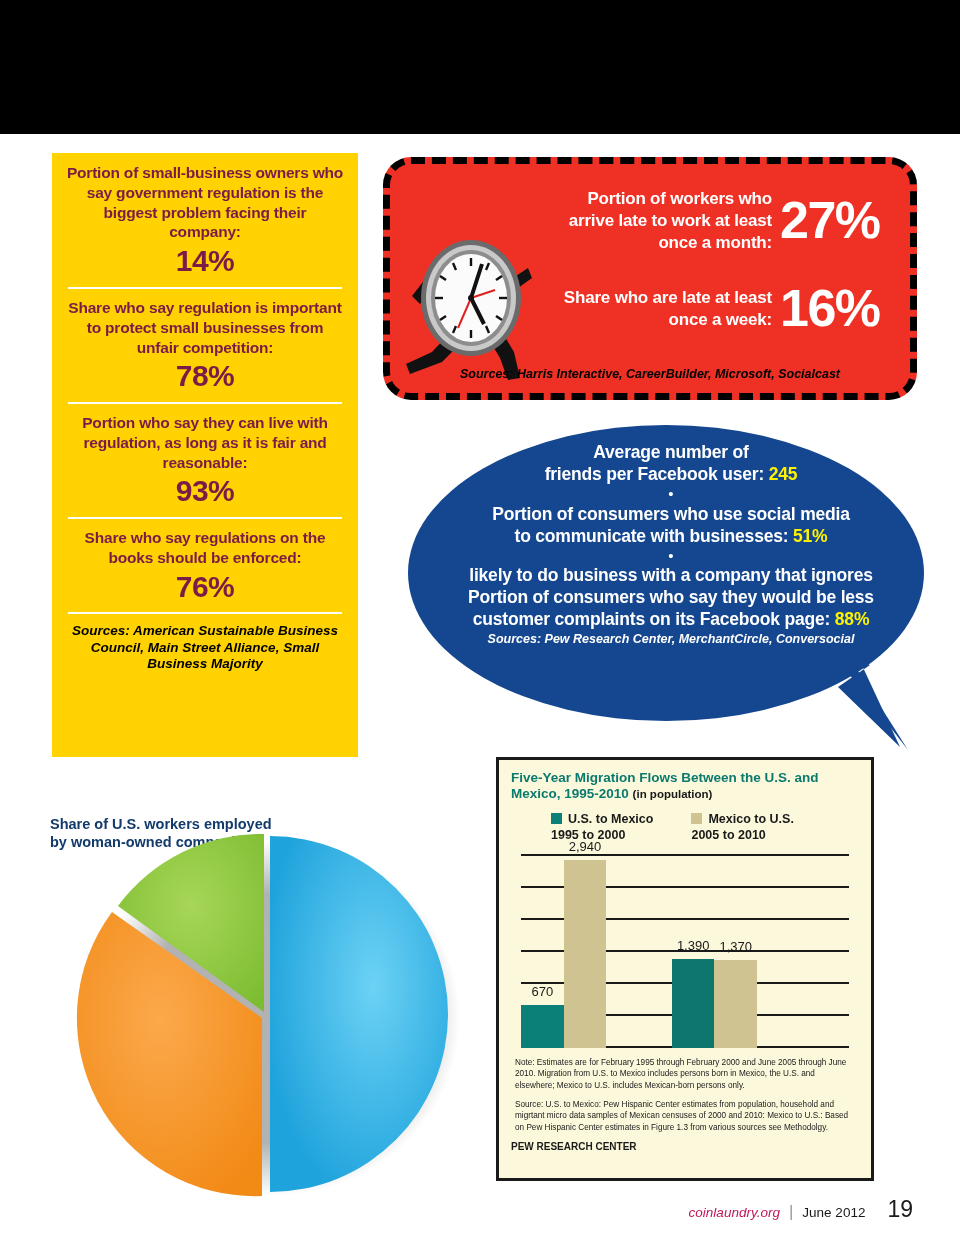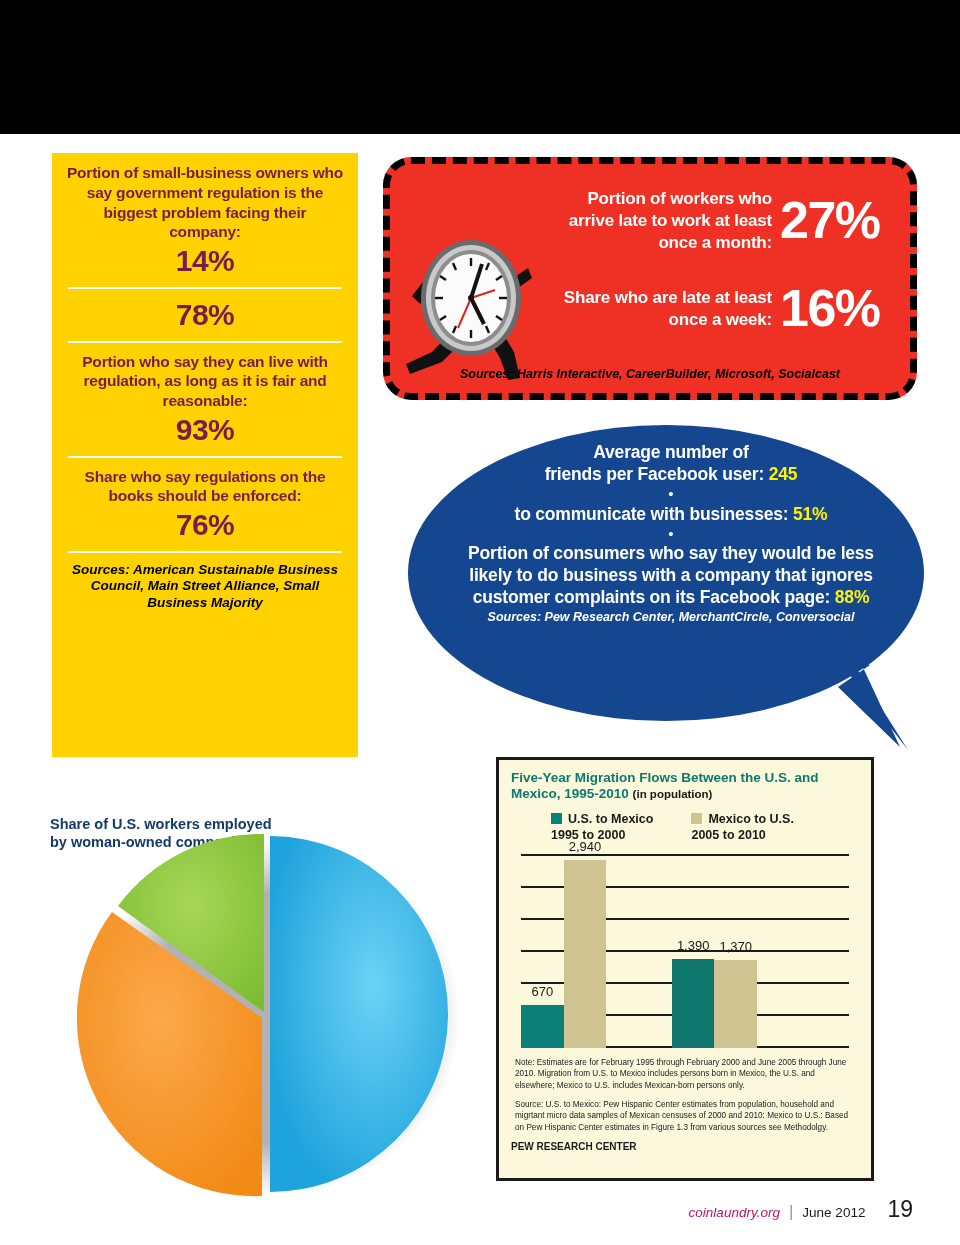--- a/index.html
+++ b/index.html
@@ -170,20 +170,21 @@
 <body>
 
 <div class="top-band"></div>
 
 <div class="yellow-box">
   <div class="y-q">Portion of small-business owners who say government regulation is the biggest problem facing their company:</div>
   <div class="y-num">14%</div>
 
   <div class="y-rule"></div>
 
+  <div class="y-q">Share who say regulation is important to protect small businesses from unfair competition:</div>
   <div class="y-num">78%</div>
 
   <div class="y-rule"></div>
 
   <div class="y-q">Portion who say they can live with regulation, as long as it is fair and reasonable:</div>
   <div class="y-num">93%</div>
 
   <div class="y-rule"></div>
 
   <div class="y-q">Share who say regulations on the books should be enforced:</div>
@@ -258,29 +259,30 @@
 
   <div class="bubble-content">
     <div class="b-line">Average number of</div>
     <div class="b-line">
       <span>friends per Facebook user:</span>
       <span class="b-hl">245</span>
     </div>
 
     <div class="b-dot">•</div>
 
+    <div class="b-line">Portion of consumers who use social media</div>
     <div class="b-line">
       <span>to communicate with businesses:</span>
       <span class="b-hl">51%</span>
     </div>
 
     <div class="b-dot">•</div>
 
+    <div class="b-line">likely to do business with a company that ignores</div>
     <div class="b-line">Portion of consumers who say they would be less</div>
-    <div class="b-line">likely to do business with a company that ignores</div>
     <div class="b-line">
       <span>customer complaints on its Facebook page:</span>
       <span class="b-hl">88%</span>
     </div>
 
     <div class="b-src">Sources: Pew Research Center, MerchantCircle, Conversocial</div>
   </div>
 </div>
 
 <div class="pie-zone">

